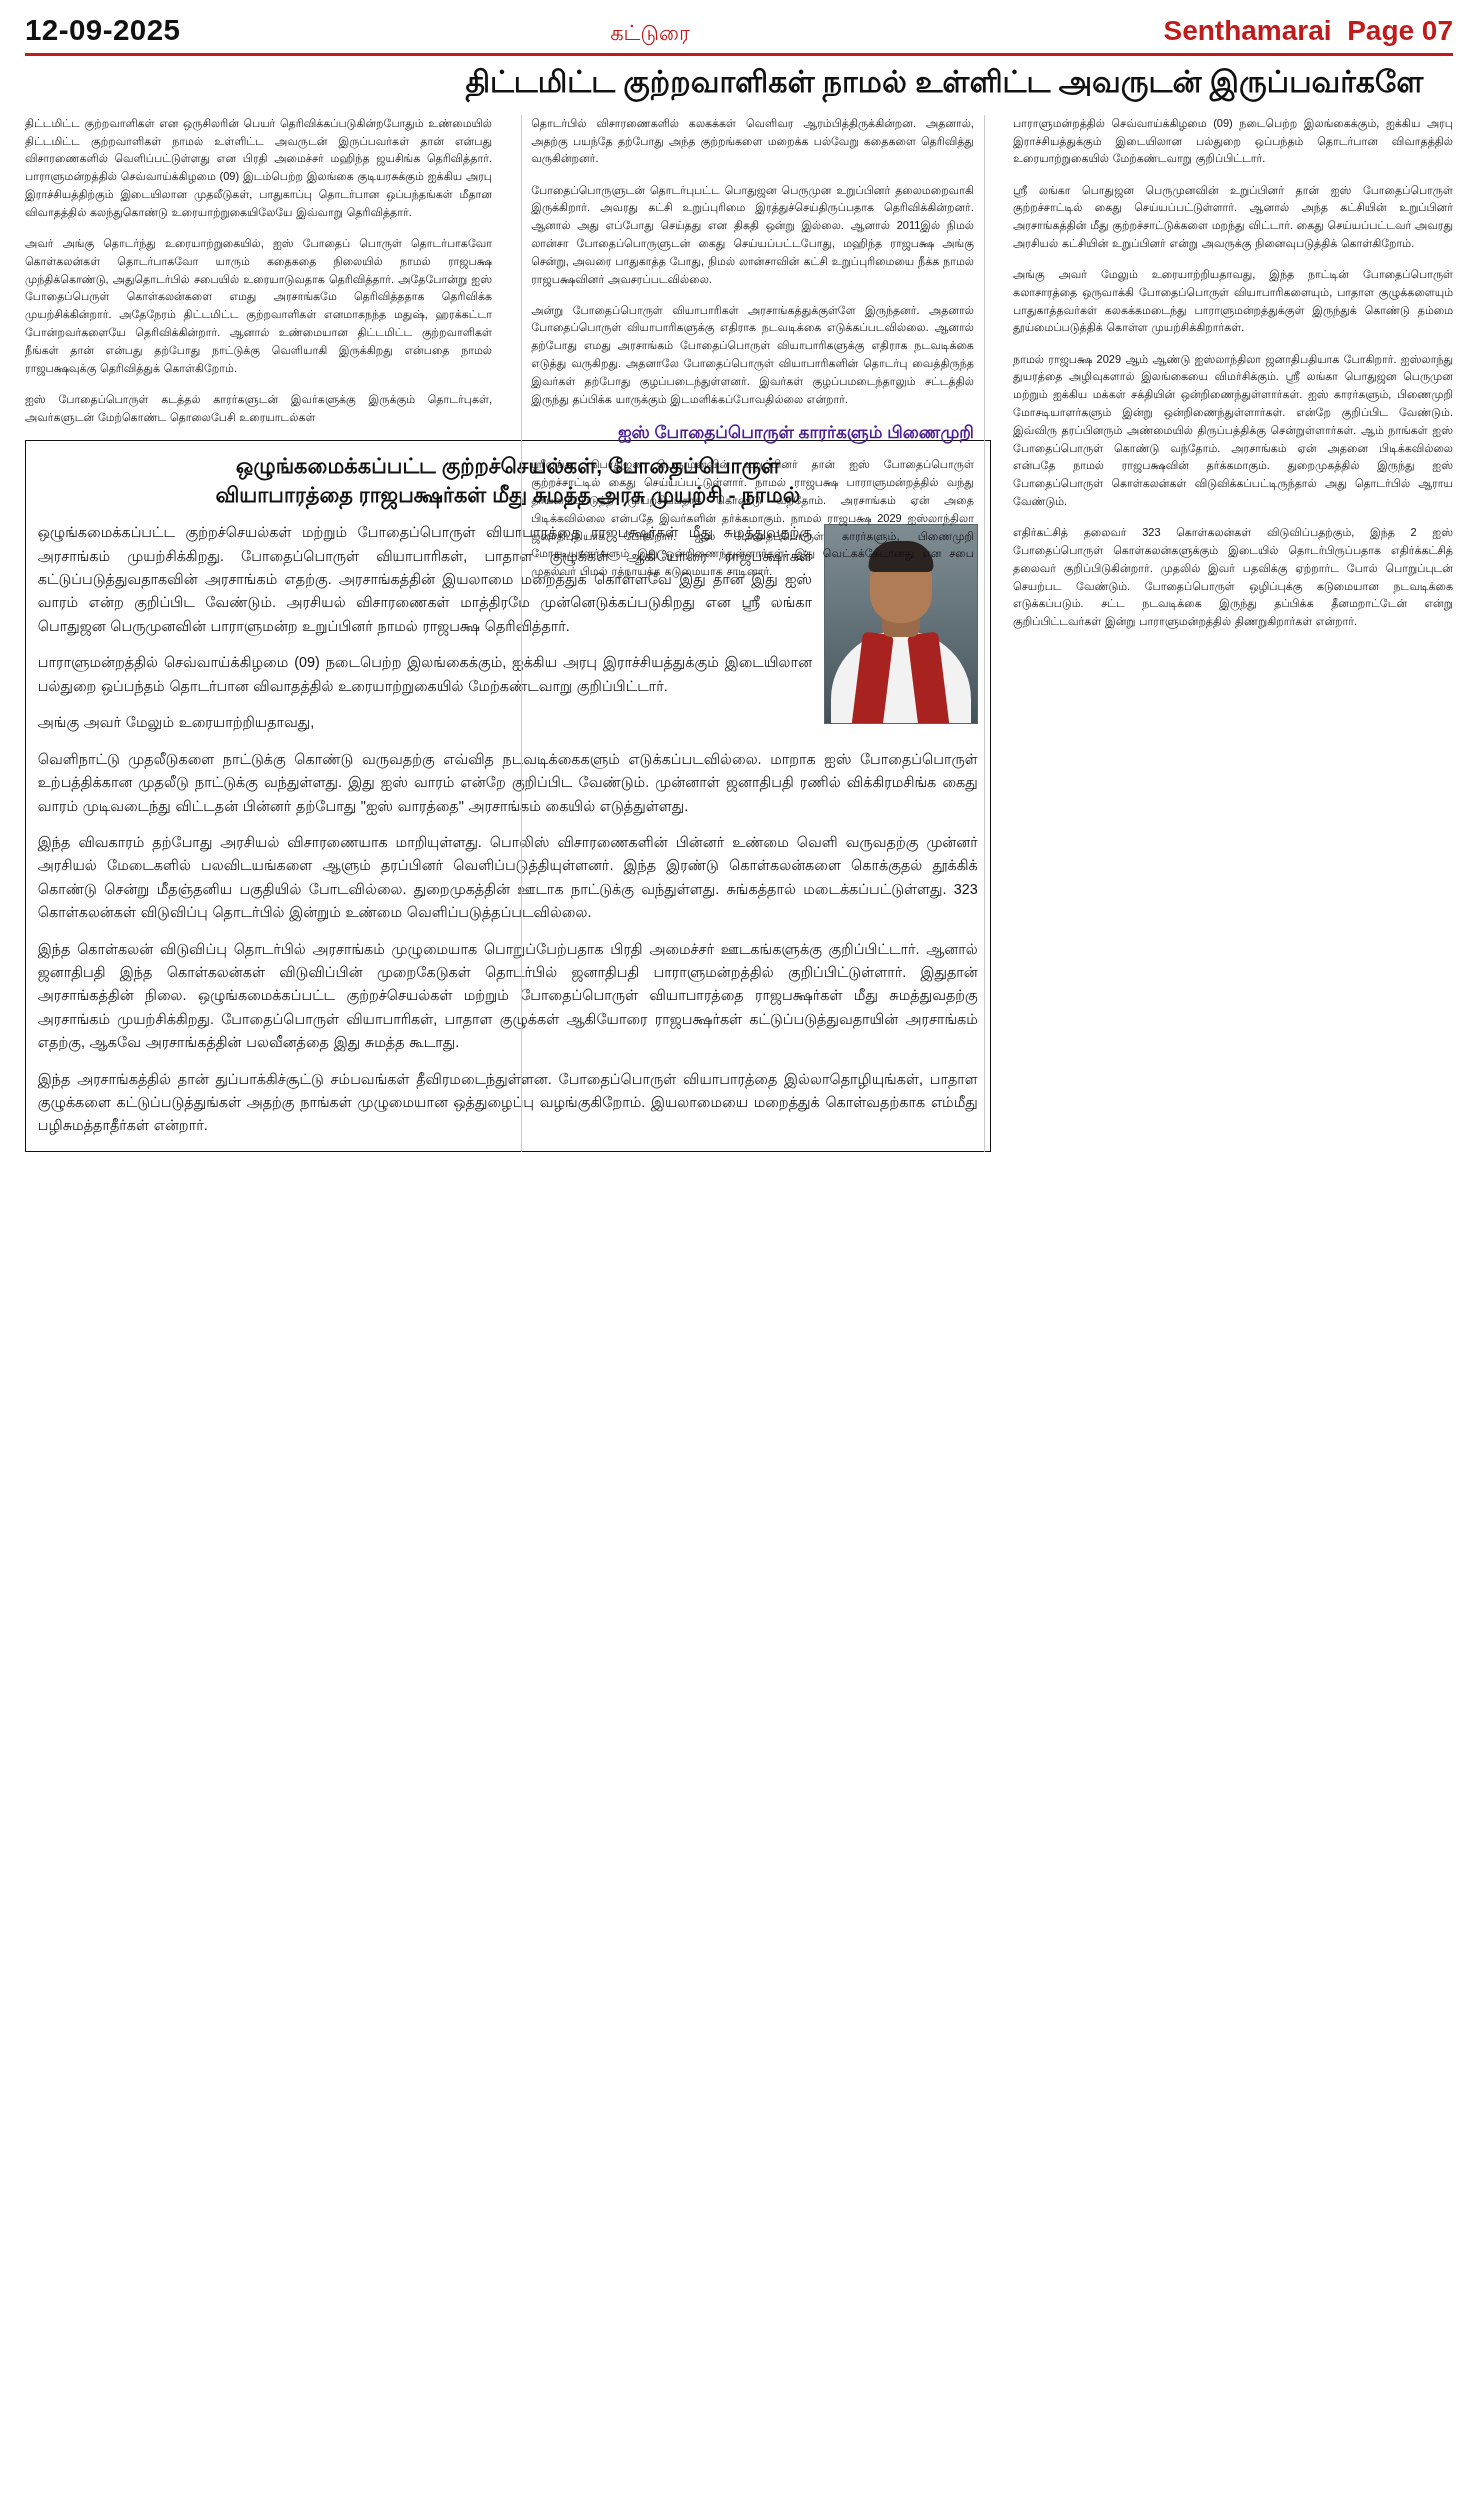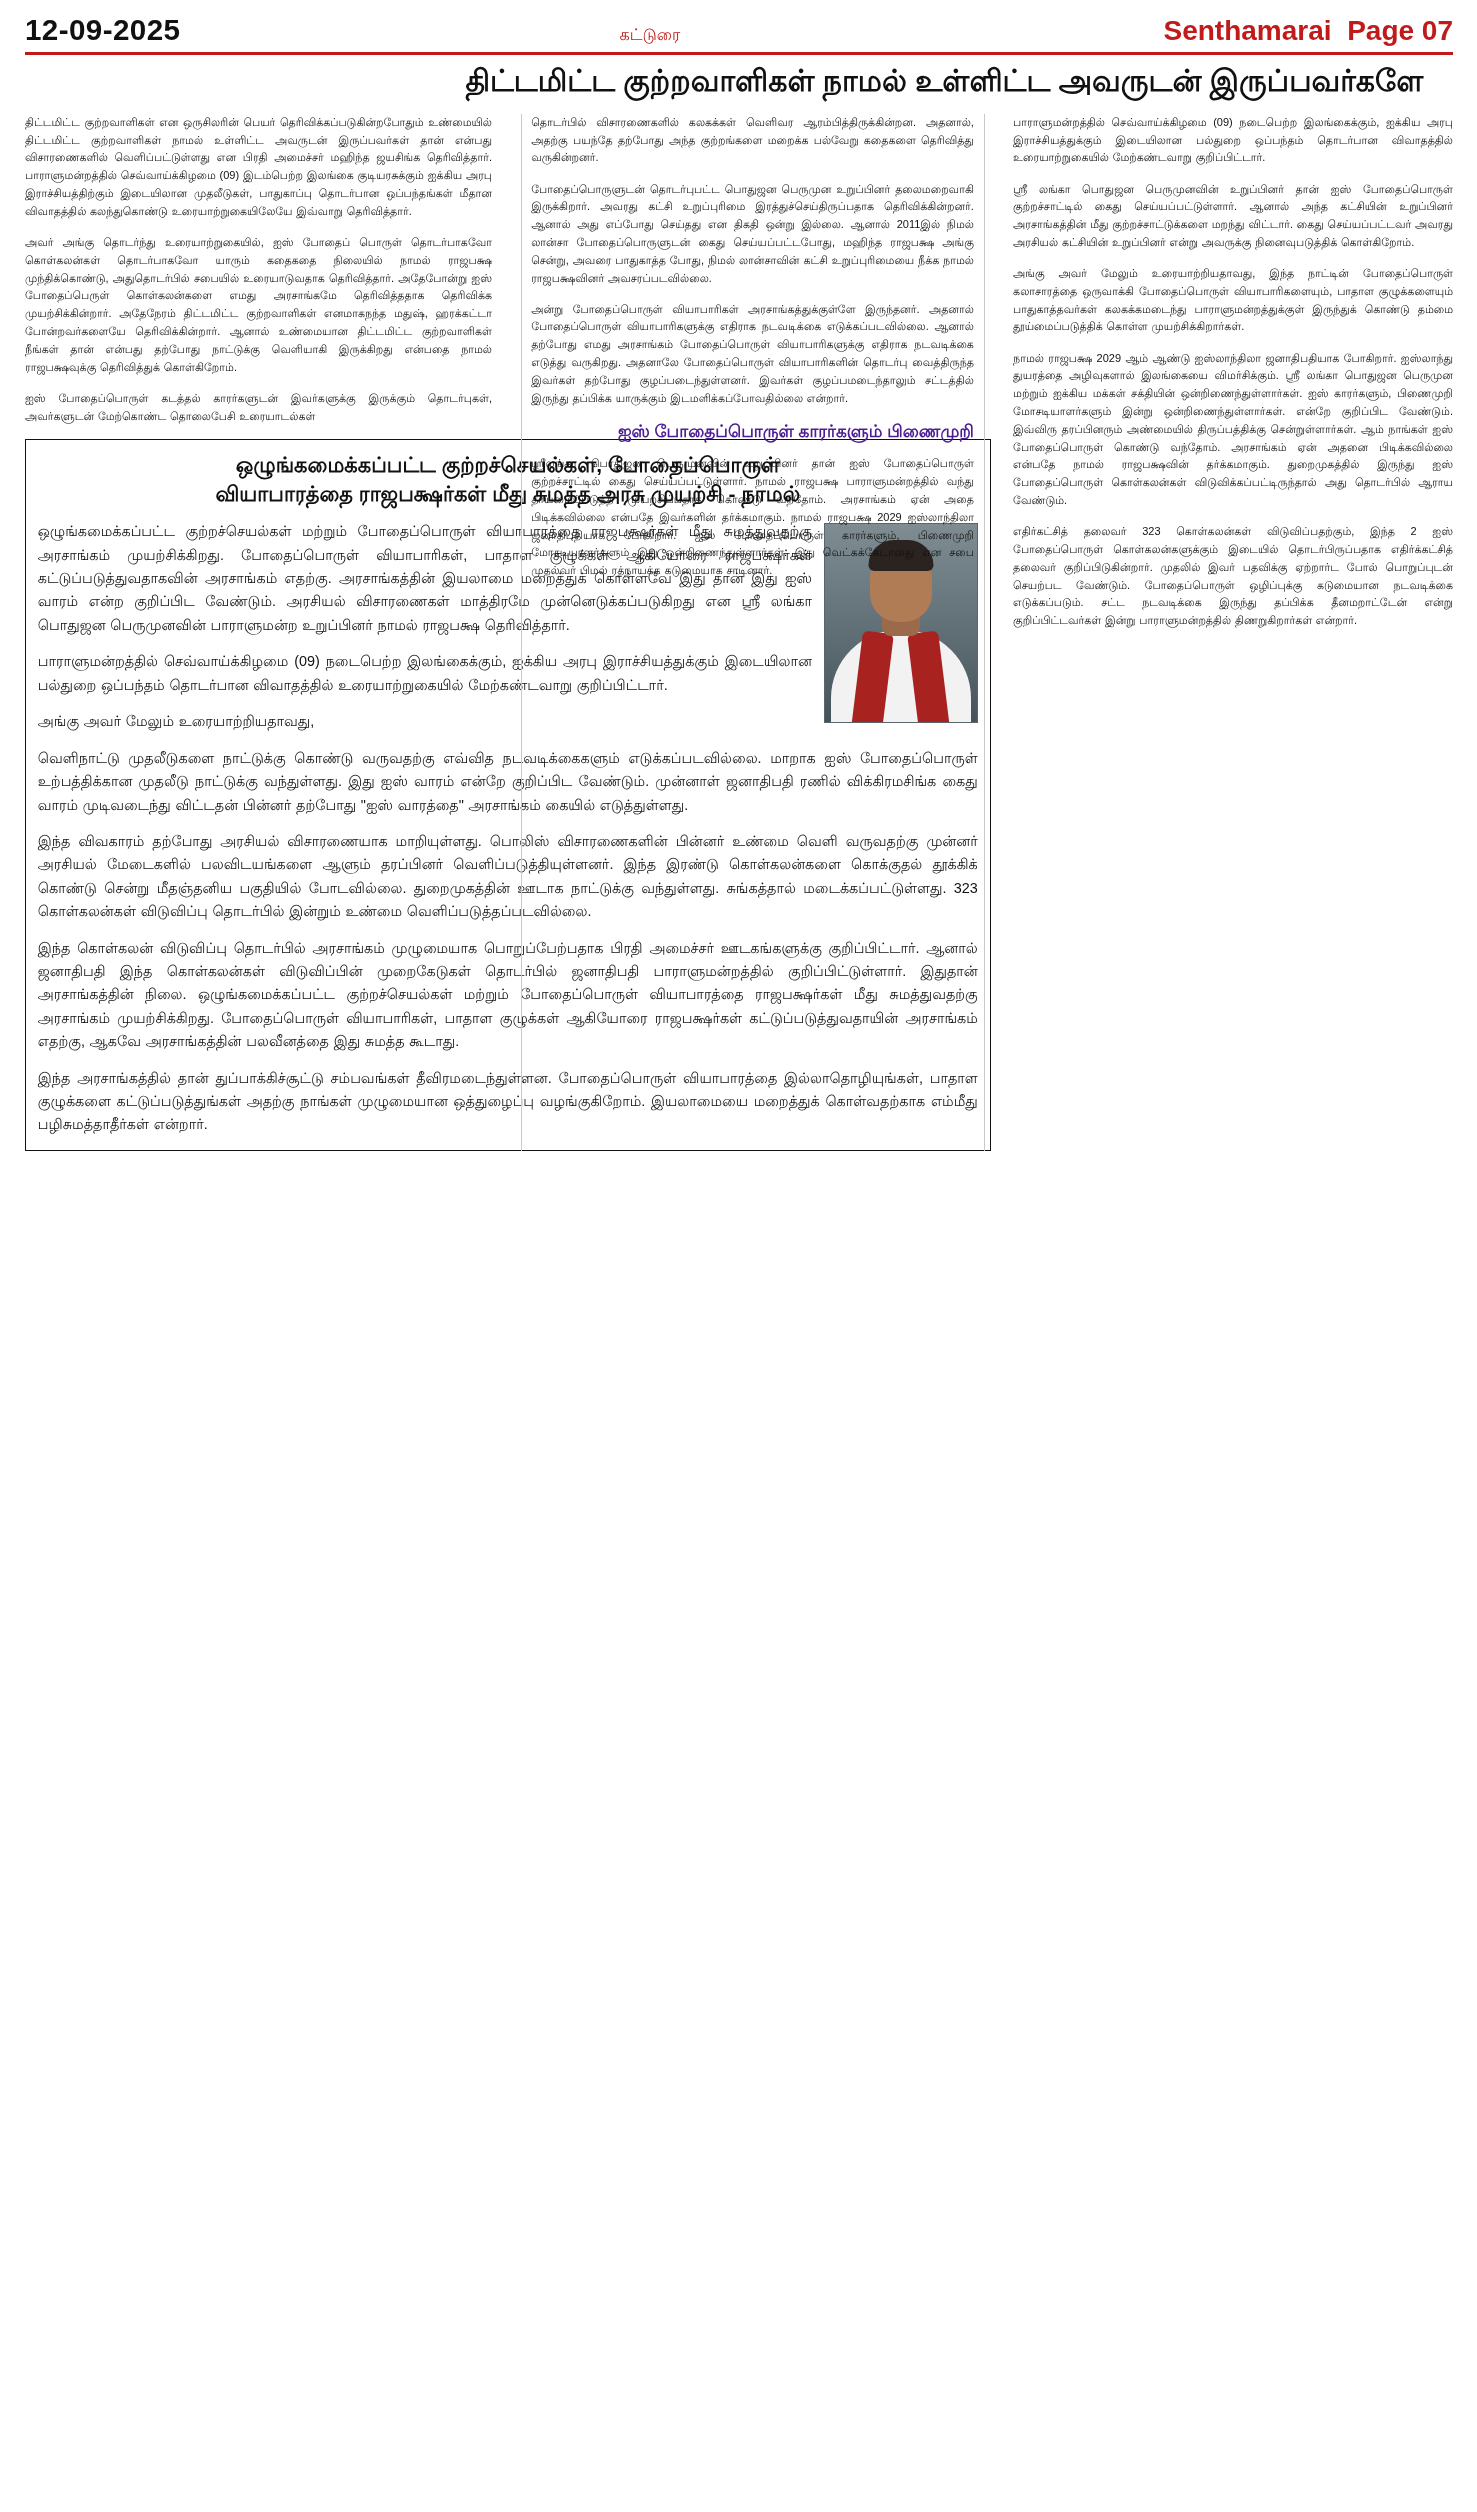--- a/index.html
+++ b/index.html
@@ -31,21 +31,21 @@
     margin-bottom: 7.4px;
   }
   .masthead-date {
     font-size: 29.6px;
     font-weight: bold;
     color: #111;
     letter-spacing: 0.4px;
     white-space: nowrap;
   }
   .masthead-center {
-    font-size: 16px;
+    font-size: 21px;
     color: #c01a1a;
     font-weight: normal;
     flex: 1;
     text-align: center;
     margin-left: -44px;
   }
   .masthead-right {
     font-size: 28px;
     font-weight: bold;
     color: #c01a1a;

